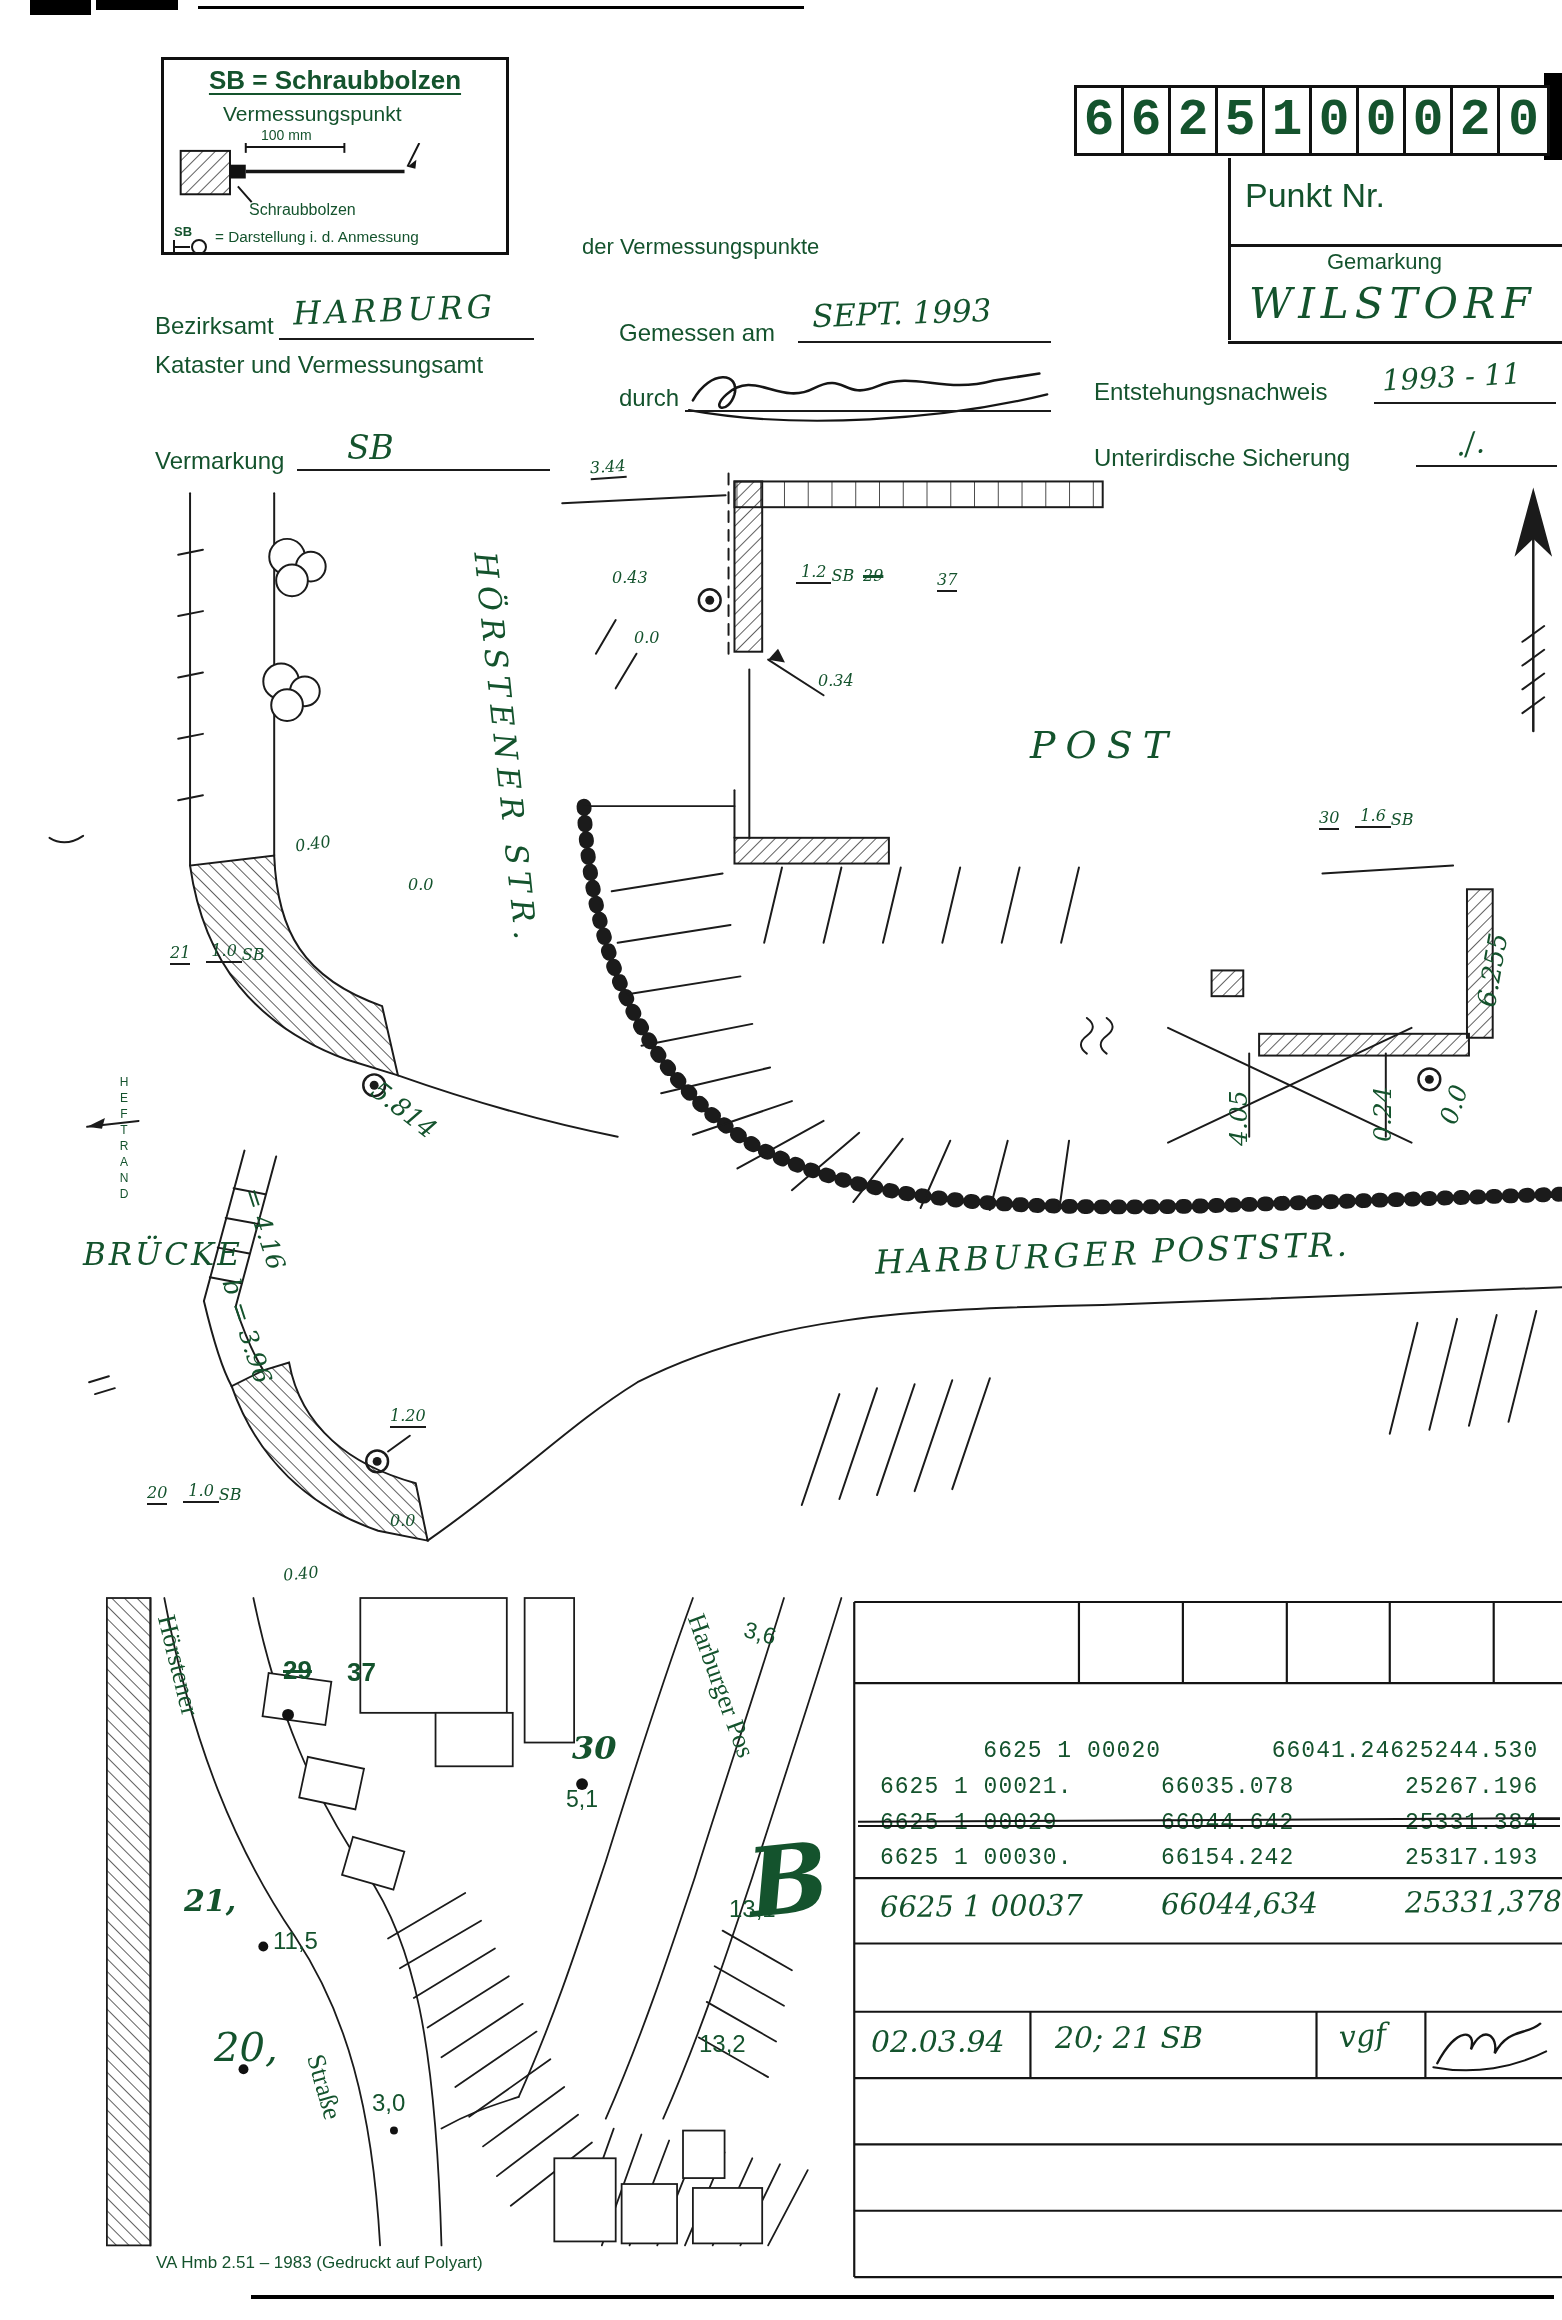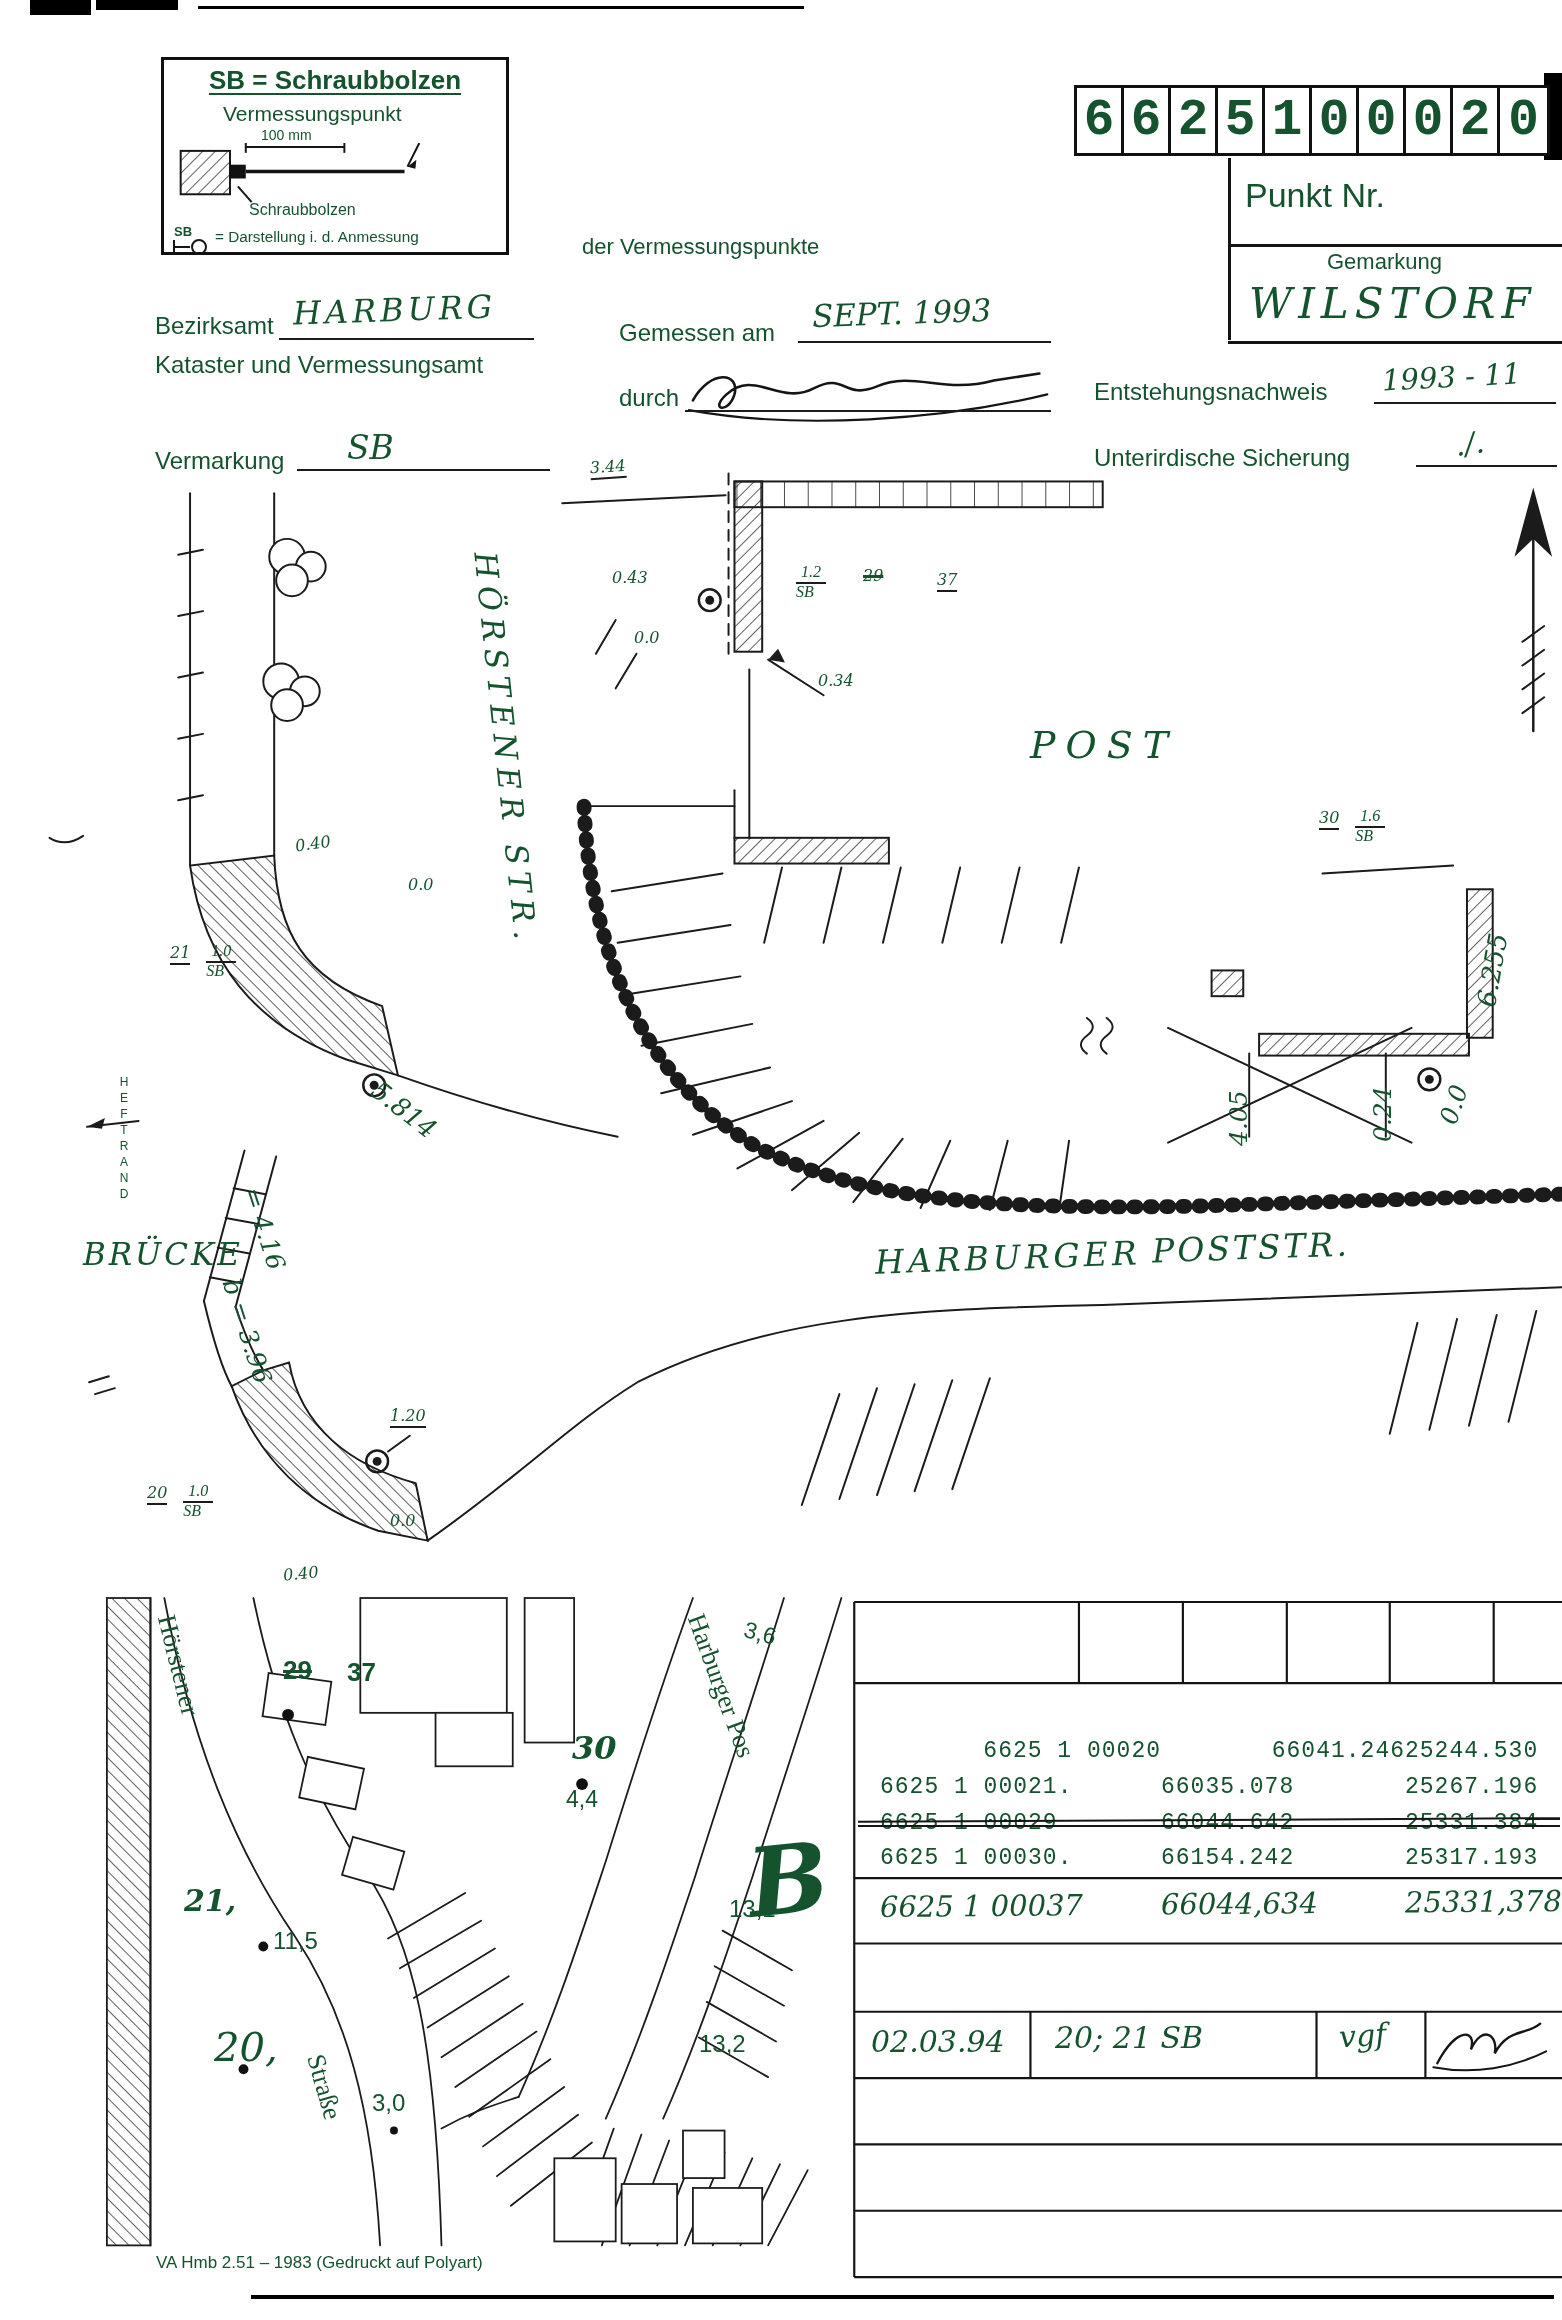--- a/index.html
+++ b/index.html
@@ -8,21 +8,21 @@
           font-family:"Liberation Sans", sans-serif; color:#14532d; }
   .abs { position:absolute; }
   .prt { font-family:"Liberation Sans", sans-serif; white-space:nowrap; }
   .ser { font-family:"Liberation Serif", serif; white-space:nowrap; }
   .hw  { font-family:"DejaVu Serif", serif; font-style:italic; white-space:nowrap; }
   .u   { border-bottom:2.5px solid #1b1b1b; padding-bottom:1px; }
   .strike { text-decoration:line-through; text-decoration-thickness:2.5px; }
   .rule { position:absolute; height:2px; background:#1b1b1b; }
   .vline { position:absolute; width:3px; background:#141414; }
   .hline { position:absolute; height:3px; background:#141414; }
-  .frac { display:inline-flex; flex-direction:column; align-items:flex-start; line-height:1.02;font-family:Liberation Serif, serif; }
+  .frac { display:inline-flex; align-items:flex-end; line-height:1.02; }
   .frac .ftop { border-bottom:2.5px solid #1b1b1b; padding:0 5px 2px; }
   .ptpair { display:flex; gap:16px; align-items:flex-start; }
   svg.layer { position:absolute; left:0; top:0; }
   .artifact { position:absolute; background:#000; }
 
   .legend { position:absolute; left:161px; top:57px; width:348px; height:198px;
             border:3.5px solid #101010; background:#fff; }
   .legend .lt { position:absolute; top:5px; width:100%; text-align:center; font-size:26px; font-weight:700;
                 text-decoration:underline; text-underline-offset:4px; }
   .digits { position:absolute; left:1074px; top:85px; display:flex; border:3.5px solid #101010; background:#fff; }
@@ -418,21 +418,21 @@
   <div class="abs hw" style="left:1368px;top:1142px;font-size:25px;transform:rotate(-90deg);transform-origin:0 0;">0.24</div>
   <div class="abs hw" style="left:1434px;top:1119px;font-size:25px;transform:rotate(-72deg);transform-origin:0 0;">0.0</div>
   <div class="abs hw" style="left:1471px;top:1004px;font-size:26px;transform:rotate(-80deg);transform-origin:0 0;">6.255</div>
 
   <div class="abs ser" style="left:180px;top:1612px;font-size:26px;transform:rotate(76deg);transform-origin:0 0;">Hörstener</div>
   <div class="abs ser" style="left:329px;top:2051px;font-size:26px;transform:rotate(74deg);transform-origin:0 0;">Straße</div>
   <div class="abs ser" style="left:709px;top:1610px;font-size:26px;transform:rotate(70deg);transform-origin:0 0;">Harburger Pos</div>
   <div class="abs prt strike" style="left:283px;top:1655px;font-size:26px;font-weight:700;">29</div>
   <div class="abs prt" style="left:347px;top:1657px;font-size:26px;font-weight:700;">37</div>
   <div class="abs hw" style="left:572px;top:1729px;font-size:32px;font-weight:700;">30</div>
-  <div class="abs prt" style="left:566px;top:1786px;font-size:23px;">4,4</div>
+  <div class="abs prt" style="left:566px;top:1786px;font-size:23px;">5,1</div>
   <div class="abs prt" style="left:744px;top:1620px;font-size:23px;transform:rotate(15deg);">3,6</div>
   <div class="abs hw" style="left:184px;top:1883px;font-size:30px;font-weight:700;">21,</div>
   <div class="abs prt" style="left:273px;top:1927px;font-size:24px;">11,5</div>
   <div class="abs hw" style="left:214px;top:2024px;font-size:40px;font-weight:400;">20,</div>
   <div class="abs prt" style="left:729px;top:1895px;font-size:24px;">13,1</div>
   <div class="abs prt" style="left:699px;top:2030px;font-size:24px;">13,2</div>
   <div class="abs prt" style="left:372px;top:2089px;font-size:24px;">3,0</div>
   <div class="abs hw" style="left:748px;top:1824px;font-size:95px;font-weight:700;transform:rotate(-6deg);">B</div>
 
   <div>

